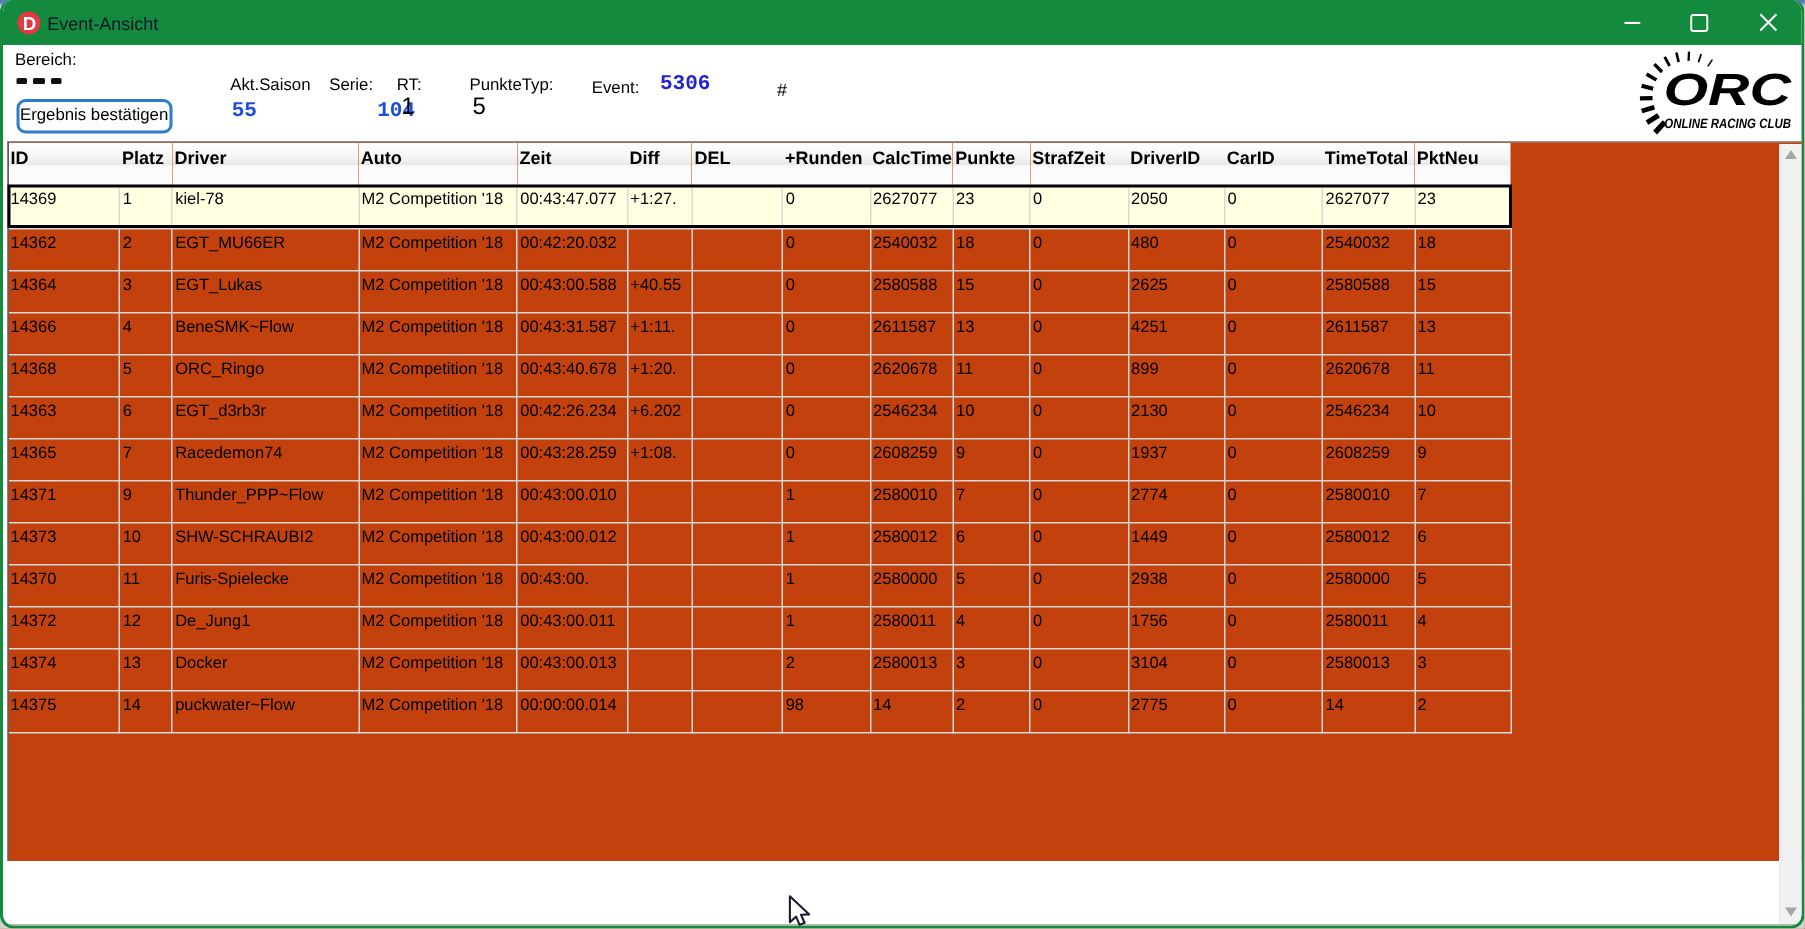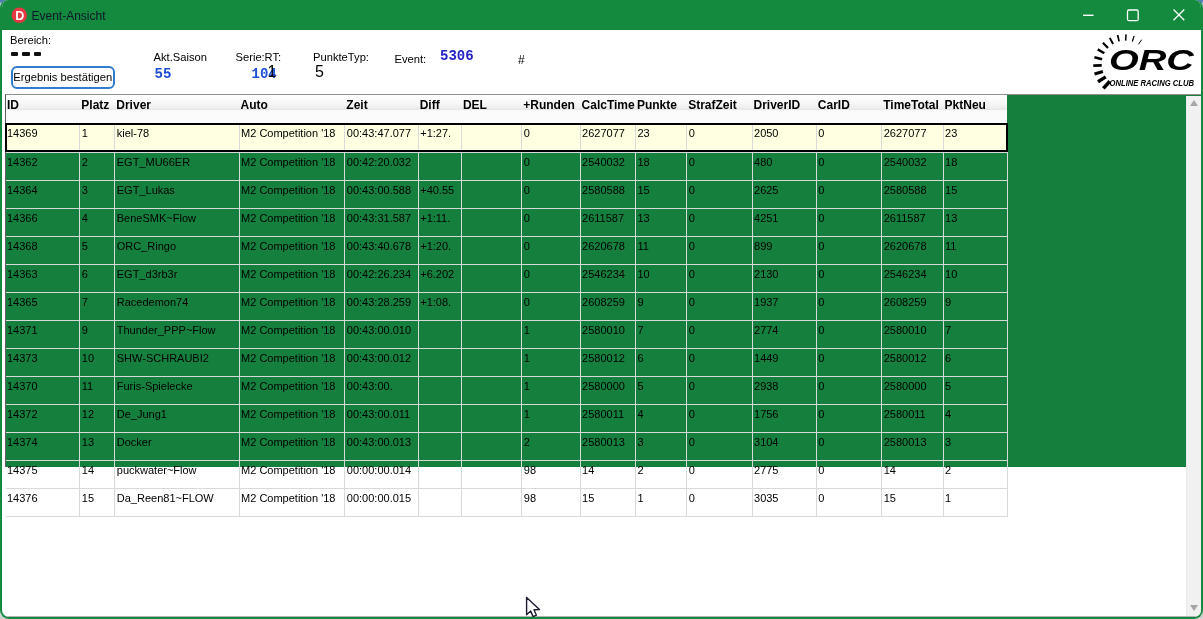--- a/index.html
+++ b/index.html
@@ -15,21 +15,21 @@
 #tgray { position:absolute; left:2px; top:615.6px; width:1199px; height:1px; background:#b4b4b4; }
 
 #hdrlabels div { position:absolute; font-size:11.2px; line-height:13px; color:#000; }
 .monoval { position:absolute; font-family:"Liberation Mono", monospace; font-weight:bold; font-size:14px; line-height:13px; color:#1d4ed8; }
 .bigval { position:absolute; font-size:16px; line-height:13px; color:#000; }
 #dashes { line-height:0; font-size:0; }
 #dashes span { display:inline-block; width:7.4px; height:3.8px; background:#111; border-radius:1px; margin-right:3.9px; }
 #btn { position:absolute; left:8.5px; top:66px; width:104.5px; height:23px; white-space:nowrap; background:#fdfdfd;
   border:2px solid #2e7ccd; border-radius:6px; font-size:11.2px; text-align:center; line-height:18.5px; color:#000; }
 
-#grid { position:absolute; left:2.5px; top:93.5px; width:1198.5px; height:373px; background:#15803d;
+#grid { position:absolute; left:2.5px; top:93.5px; width:1198.5px; height:480px; background:#c2410c;
   border-top:1px solid #8f8f8f; border-left:1.5px solid #5f5f5f; border-right:1px solid #b0b0b0; }
 #hlbg { position:absolute; left:0; top:29.5px; width:1001.5px; height:27.5px; background:#ffffe1; }
 #hlborder { position:absolute; left:-0.5px; top:28.9px; width:1002.5px; height:28.8px; border:2.5px solid #000; z-index:5; }
 table { position:absolute; left:0; top:0; width:1002px; border-collapse:collapse; table-layout:fixed; }
 th { height:30px; font-size:12px; font-weight:bold; text-align:left; padding:2px 0 0 1.5px; vertical-align:top; line-height:16px; overflow:hidden; white-space:nowrap;
   background:linear-gradient(180deg,#ffffff 0%,#f7f7f7 28%,#ededed 44%,#e6e6e6 48%,#fafafa 52%,#fcfcfc 100%); }
 td { height:28px; font-size:11px; padding:2.6px 0 0 1.5px; overflow:hidden; white-space:nowrap;
   border-right:1px solid #d9d9d9; border-bottom:1px solid #d9d9d9; vertical-align:top; line-height:13px; color:#000; }
 td:first-child { border-left:none; }
 #sb { position:absolute; right:0.5px; top:1px; width:15.5px; height:520px; background:#f1f1f1; border-left:1px solid #eaeaea; }
@@ -53,21 +53,21 @@
       </svg>
     <svg class="wbtn" style="left:1157px" width="46" height="30">
       <line x1="16.5" y1="9.5" x2="27.3" y2="20.3" stroke="#fff" stroke-width="1.3"></line>
       <line x1="27.3" y1="9.5" x2="16.5" y2="20.3" stroke="#fff" stroke-width="1.3"></line>
     </svg>
   </div>
 
   <div id="hdrlabels">
     <div style="left:8px; top:34px;text-align:right;">Bereich:</div>
     <div style="left:151.5px; top:51px;">Akt.Saison</div>
-    <div style="left:217.5px; top:51px;margin-left:16px;">Serie:</div>
+    <div style="left:217.5px; top:51px;">Serie:</div>
     <div style="left:262.5px; top:51px;">RT:</div>
     <div style="left:311px; top:51px;">PunkteTyp:</div>
     <div style="left:392.5px; top:53px;">Event:</div>
     <div style="left:516px; top:53.5px; font-size:12px;">#</div>
   </div>
   <div id="dashes" class="abs" style="left:9px; top:52.2px;"><span></span><span></span><span></span></div>
   <div class="monoval" style="left:152.5px; top:67.7px;">55</div>
   <div class="monoval" style="left:218.5px; top:67.7px;margin-left:31px;">104</div>
   <div class="bigval" style="left:265.5px; top:64.6px;">1</div>
   <div class="bigval" style="left:313px; top:64.6px;">5</div>
@@ -344,37 +344,20 @@
             <td></td>
             <td>98</td>
             <td>14</td>
             <td>2</td>
             <td>0</td>
             <td>2775</td>
             <td>0</td>
             <td>14</td>
             <td>2</td>
           </tr>
-<tr>
-            <td>14376</td>
-            <td>15</td>
-            <td>Da_Reen81~FLOW</td>
-            <td>M2 Competition '18</td>
-            <td>00:00:00.015</td>
-            <td></td>
-            <td></td>
-            <td>98</td>
-            <td>15</td>
-            <td>1</td>
-            <td>0</td>
-            <td>3035</td>
-            <td>0</td>
-            <td>15</td>
-            <td>1</td>
-          </tr>
     </tbody>
       </table>
     <div id="sb">
         <div class="arr" id="arrup"></div>
         <div class="arr" id="arrdn"></div>
       </div>
   </div>
   <div id="tgray"></div>
 </div>
 

